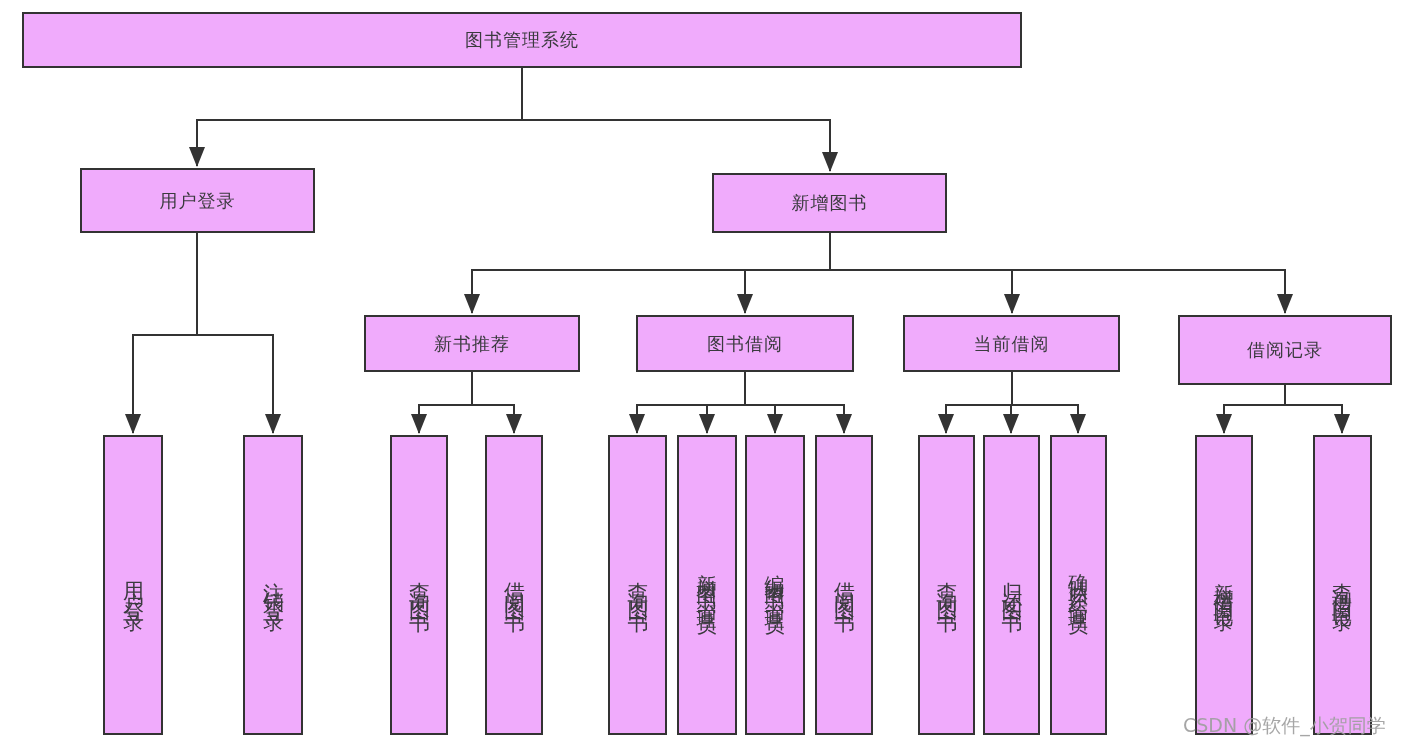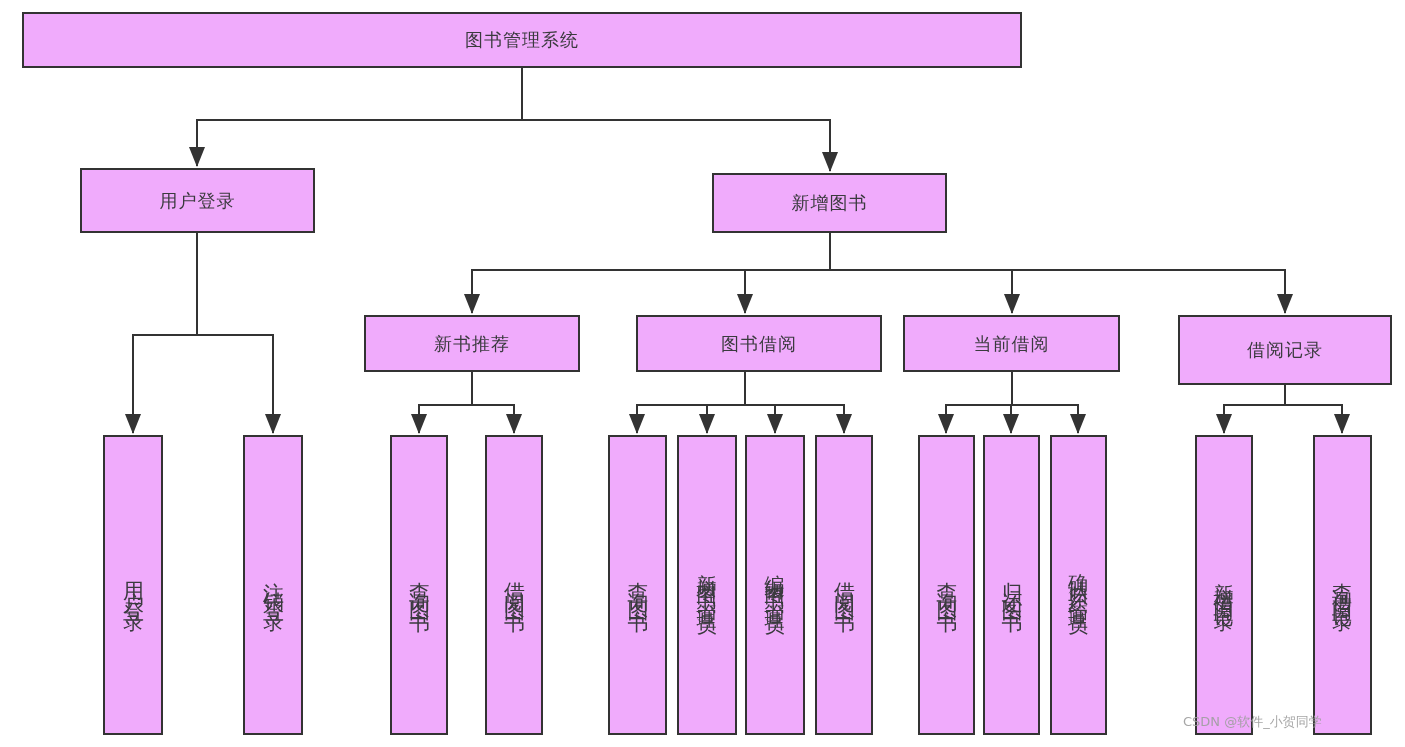--- a/index.html
+++ b/index.html
@@ -18,21 +18,21 @@
   .hlabel{font-size:18px;letter-spacing:1px;white-space:nowrap;}
   .leaf{top:435px;height:300px;}
   .vtext{
     writing-mode:vertical-lr;text-orientation:mixed;
     font-size:21px;letter-spacing:10px;line-height:1;
     color:#3a3a3e;
   }
   .vtext.long{letter-spacing:6px;font-size:20px;}
   .watermark{
     position:absolute;left:1183px;top:713px;z-index:3;
-    font-size:13px;color:rgba(158,158,158,0.92);white-space:nowrap;
+    font-size:19px;color:rgba(158,158,158,0.92);white-space:nowrap;
   }
 </style>
 </head>
 <body>
 
 <svg id="connectors" width="1405" height="747" viewBox="0 0 1405 747">
   <defs>
     <marker id="arrow" viewBox="0 0 20 16" markerWidth="20" markerHeight="16" refX="19" refY="8" orient="auto" markerUnits="userSpaceOnUse">
       <path d="M0,0 L20,8 L0,16 Z" fill="#333333"></path>
     </marker>
@@ -88,21 +88,21 @@
 <div class="box" style="left:80px;top:168px;width:235px;height:65px">
   <span class="hlabel">用户登录</span>
 </div>
 <div class="box" style="left:712px;top:173px;width:235px;height:60px">
   <span class="hlabel">新增图书</span>
 </div>
 
 <div class="box" style="left:364px;top:315px;width:216px;height:57px">
   <span class="hlabel">新书推荐</span>
 </div>
-<div class="box" style="left:636px;top:315px;width:246px;height:57px">
+<div class="box" style="left:636px;top:315px;width:218px;height:57px">
   <span class="hlabel">图书借阅</span>
 </div>
 <div class="box" style="left:903px;top:315px;width:217px;height:57px">
   <span class="hlabel">当前借阅</span>
 </div>
 <div class="box" style="left:1178px;top:315px;width:214px;height:70px">
   <span class="hlabel">借阅记录</span>
 </div>
 
 <div class="box leaf" style="left:103px;width:60px">

